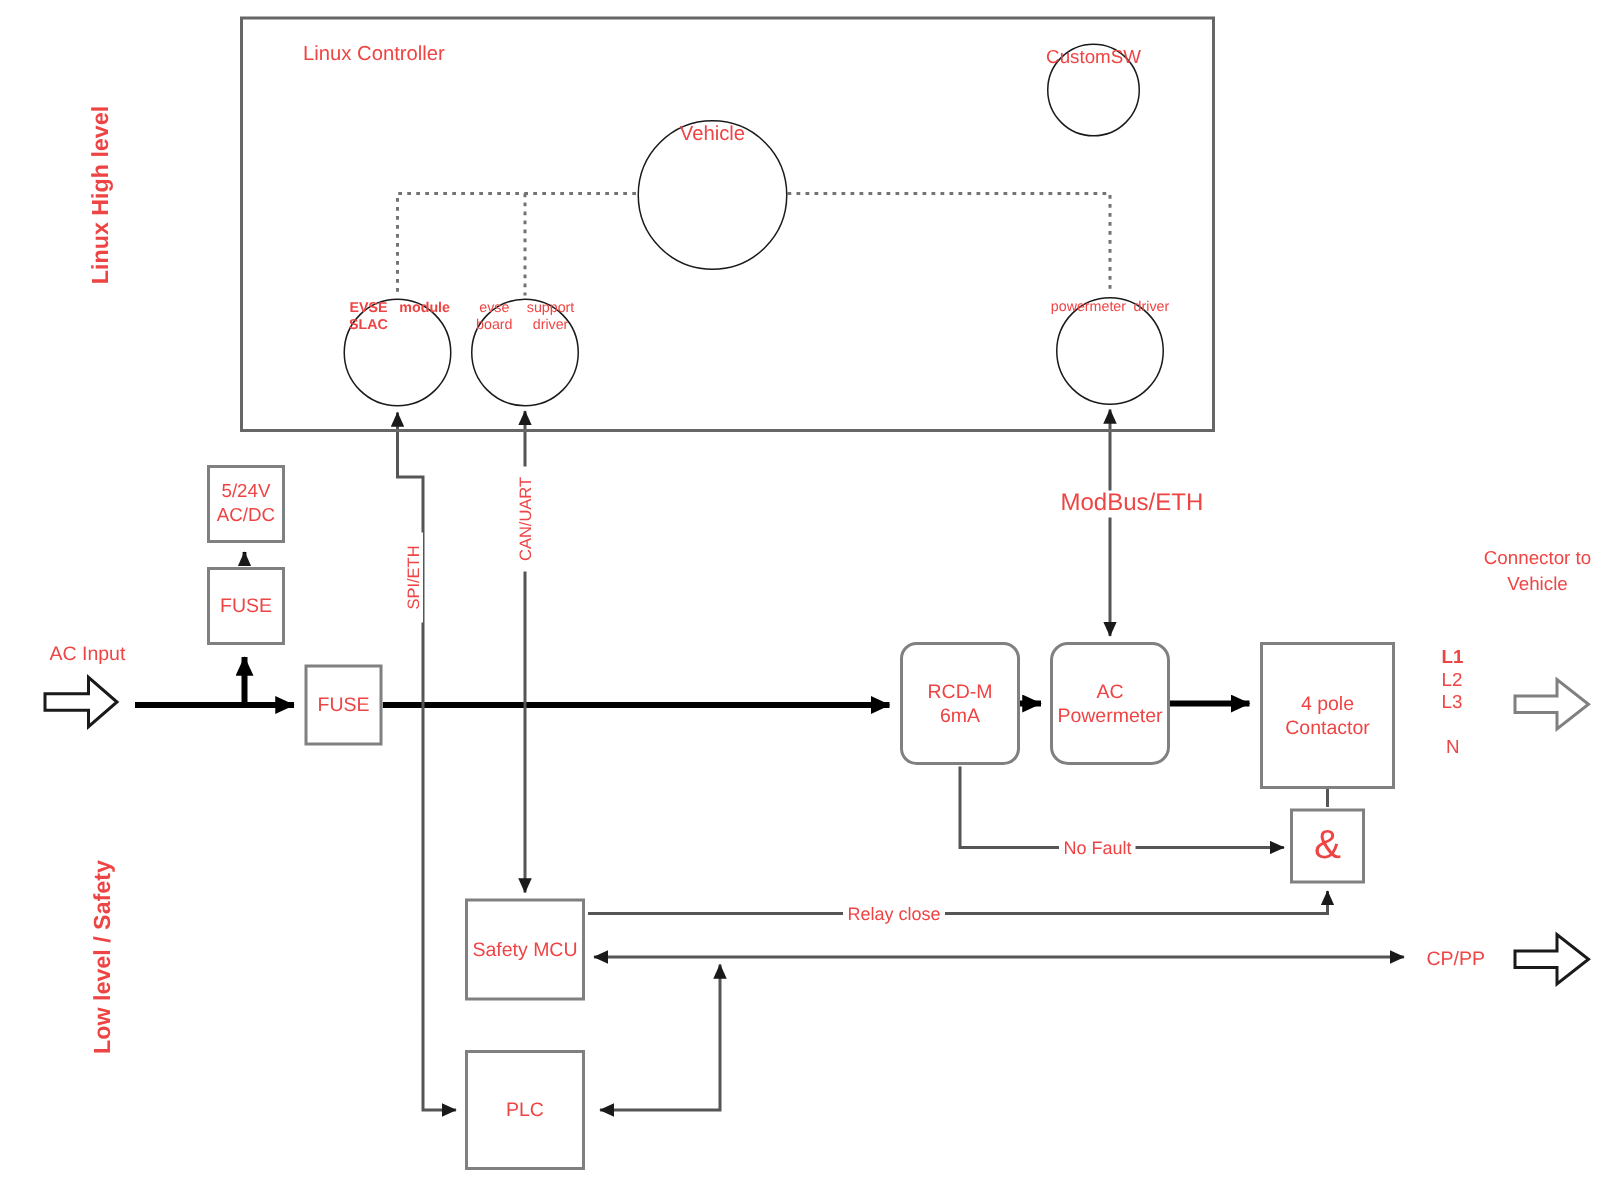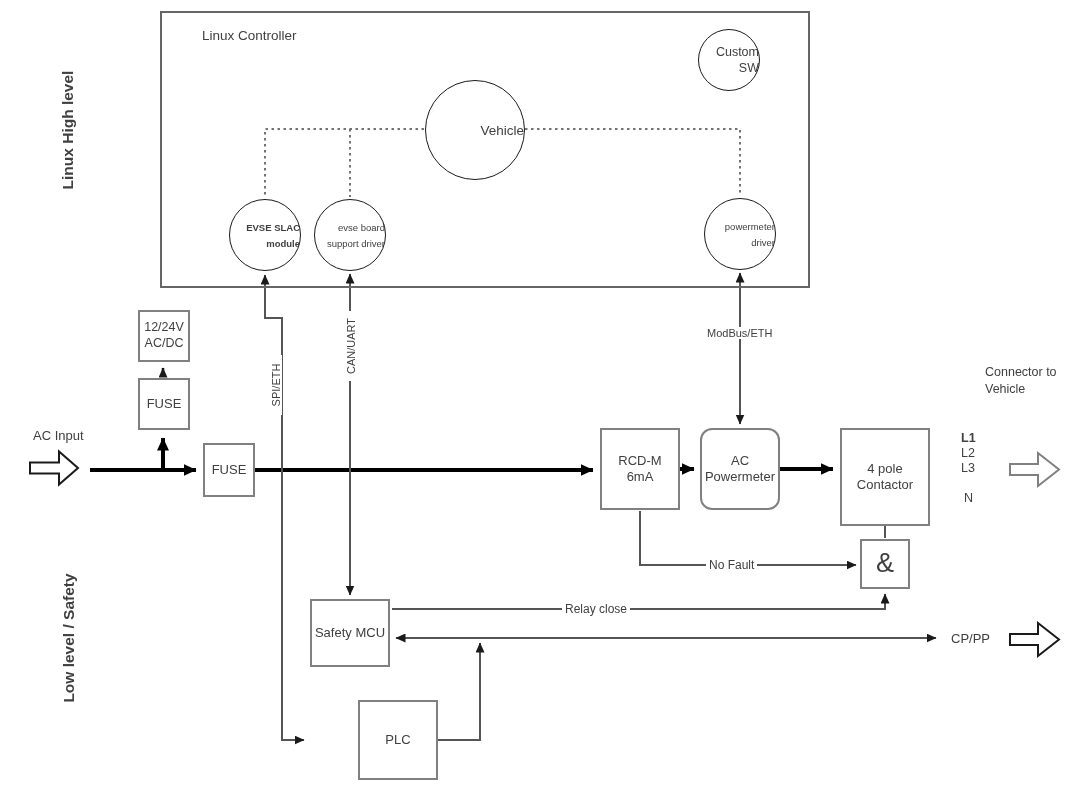--- a/index.html
+++ b/index.html
@@ -2,21 +2,21 @@
 <html><head>
 <meta charset="utf-8">
 <style>
   html,body { margin:0; padding:0; background:#fff; }
   #canvas {
     position: relative;
     width: 1080px;
     height: 791px;
     background: #ffffff;
     font-family: "Liberation Sans", "DejaVu Sans", sans-serif;
-    color: #404040;
+    color: #ef4444;
     overflow: hidden;
   }
   svg.layer { position:absolute; left:0; top:0; width:1080px; height:791px; }
   .box {
     position:absolute;
     border:2px solid #808080;
     background:#fff;
     display:flex;
     flex-direction:column;
     align-items:center;
@@ -25,22 +25,22 @@
     font-size:13px;
     line-height:1.25;
     box-sizing:border-box;
   }
   .circle {
     position:absolute;
     border:1.6px solid #1a1a1a;
     border-radius:50%;
     background:#fff;
     display:flex;
-    flex-direction:column;
-    align-items:flex-end;
+    flex-direction:row;
+    align-items:flex-start;
     justify-content:center;
     text-align:center;
     box-sizing:border-box;
   }
   .frame {
     position:absolute;
     border:2px solid #666666;
     background:transparent;
     box-sizing:border-box;
   }
@@ -134,33 +134,33 @@
     <span>evse board</span>
     <span>support driver</span>
   </div>
 
   <div class="circle" style="left:704px; top:198px; width:72px; height:72px; font-size:9.5px; gap:5px;">
     <span>powermeter</span>
     <span>driver</span>
   </div>
 
   <div class="box small" style="left:138px; top:310px; width:52px; height:52px;">
-    <span>12/24V</span>
+    <span>5/24V</span>
     <span>AC/DC</span>
   </div>
 
   <div class="box" style="left:138px; top:378px; width:52px; height:52px;">
     <span>FUSE</span>
   </div>
 
   <div class="box" style="left:203px; top:443px; width:52px; height:54px;">
     <span>FUSE</span>
   </div>
 
-  <div class="box" style="left:600px; top:428px; width:80px; height:82px;">
+  <div class="box" style="left:600px; top:428px; width:80px; height:82px;border-radius:11px;">
     <span>RCD-M</span>
     <span>6mA</span>
   </div>
 
   <div class="box" style="left:700px; top:428px; width:80px; height:82px;border-radius:12px;">
     <span>AC</span>
     <span>Powermeter</span>
   </div>
 
   <div class="box" style="left:840px; top:428px; width:90px; height:98px;">
@@ -169,33 +169,33 @@
   </div>
 
   <div class="box" style="left:860px; top:539px; width:50px; height:50px; font-size:27px;">
     <span>&amp;</span>
   </div>
 
   <div class="box" style="left:310px; top:599px; width:80px; height:68px;">
     <span>Safety MCU</span>
   </div>
 
-  <div class="box" style="left:310px; top:700px; width:80px; height:80px;margin-left:48px;">
+  <div class="box" style="left:310px; top:700px; width:80px; height:80px;">
     <span>PLC</span>
   </div>
 
   <div class="plain" style="left:33px; top:428px;">AC Input</div>
 
   <div class="vlabel" style="left:246px; top:379px; width:60px; font-size:11px; background:#fff;">SPI/ETH</div>
 
   <div class="vlabel" style="left:316px; top:340px; width:70px; font-size:11px; background:#fff;">CAN/UART</div>
 
-  <div class="linelabel" style="left:704px; top:327px; font-size:11px;">ModBus/ETH</div>
-
-  <div class="plain small" style="left:985px; top:364px; width:80px; text-align:left; white-space:normal; line-height:1.35;">
+  <div class="linelabel" style="left:704px; top:327px; font-size:16px;">ModBus/ETH</div>
+
+  <div class="plain small" style="left:985px; top:364px; width:80px; text-align:center; white-space:normal; line-height:1.35;">
     <span>Connector to</span><br>
     <span>Vehicle</span>
   </div>
 
   <div class="plain small" style="left:961px; top:431px;font-weight:bold;">L1</div>
   <div class="plain small" style="left:961px; top:446px;">L2</div>
   <div class="plain small" style="left:961px; top:461px;">L3</div>
   <div class="plain small" style="left:964px; top:491px;">N</div>
 
   <div class="linelabel" style="left:706px; top:558px;">No Fault</div>

